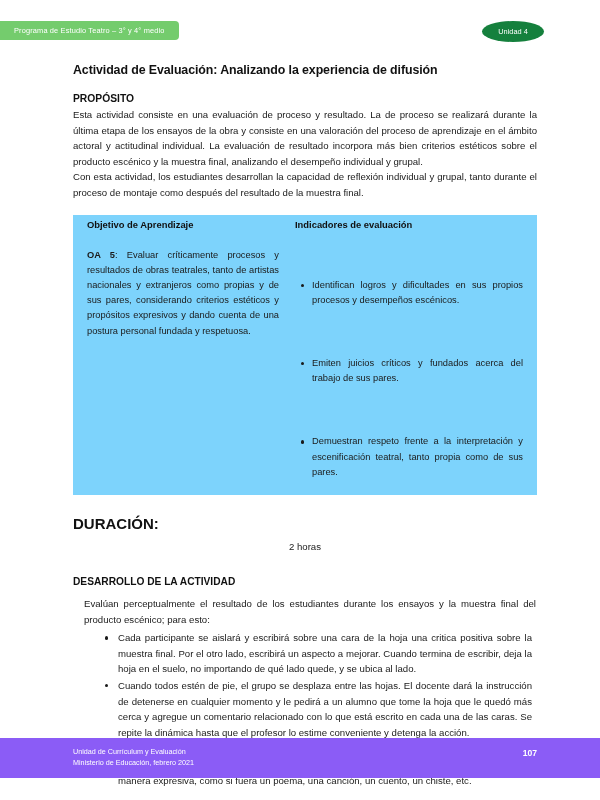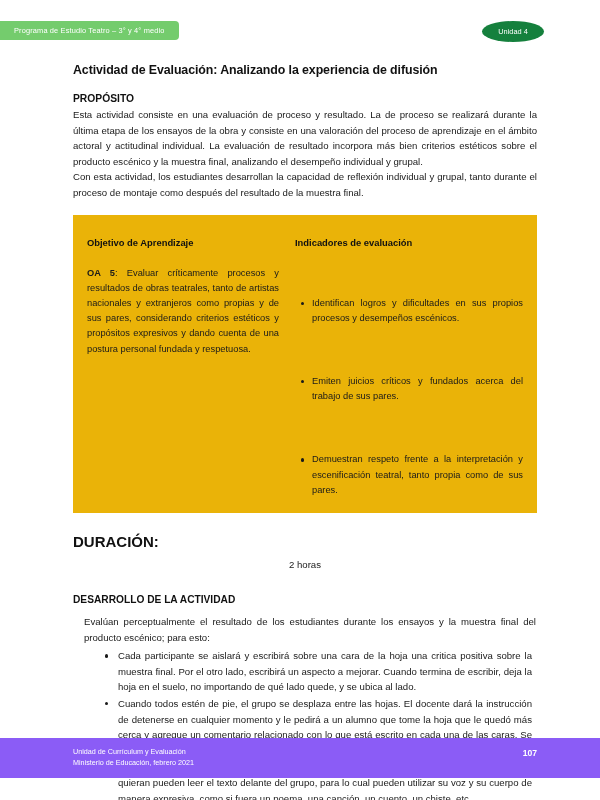--- a/index.html
+++ b/index.html
@@ -85,23 +85,23 @@
     color: #1a1a1a;
   }
   p.body-text.first {
     margin-top: 3px;
   }
 
   
   .oa-table {
     margin-top: 14px;
     width: 464px;
-    background: #eab308;
+    background: #7dd3fc;
     display: flex;
-    padding: 22px 0 14px 0;
+    padding: 4px 0 14px 0;
     box-sizing: border-box;
   }
   .oa-col-left {
     width: 218px;
     padding: 0 12px 0 14px;
     box-sizing: border-box;
   }
   .oa-col-right {
     width: 246px;
     padding: 0 14px 0 4px;

